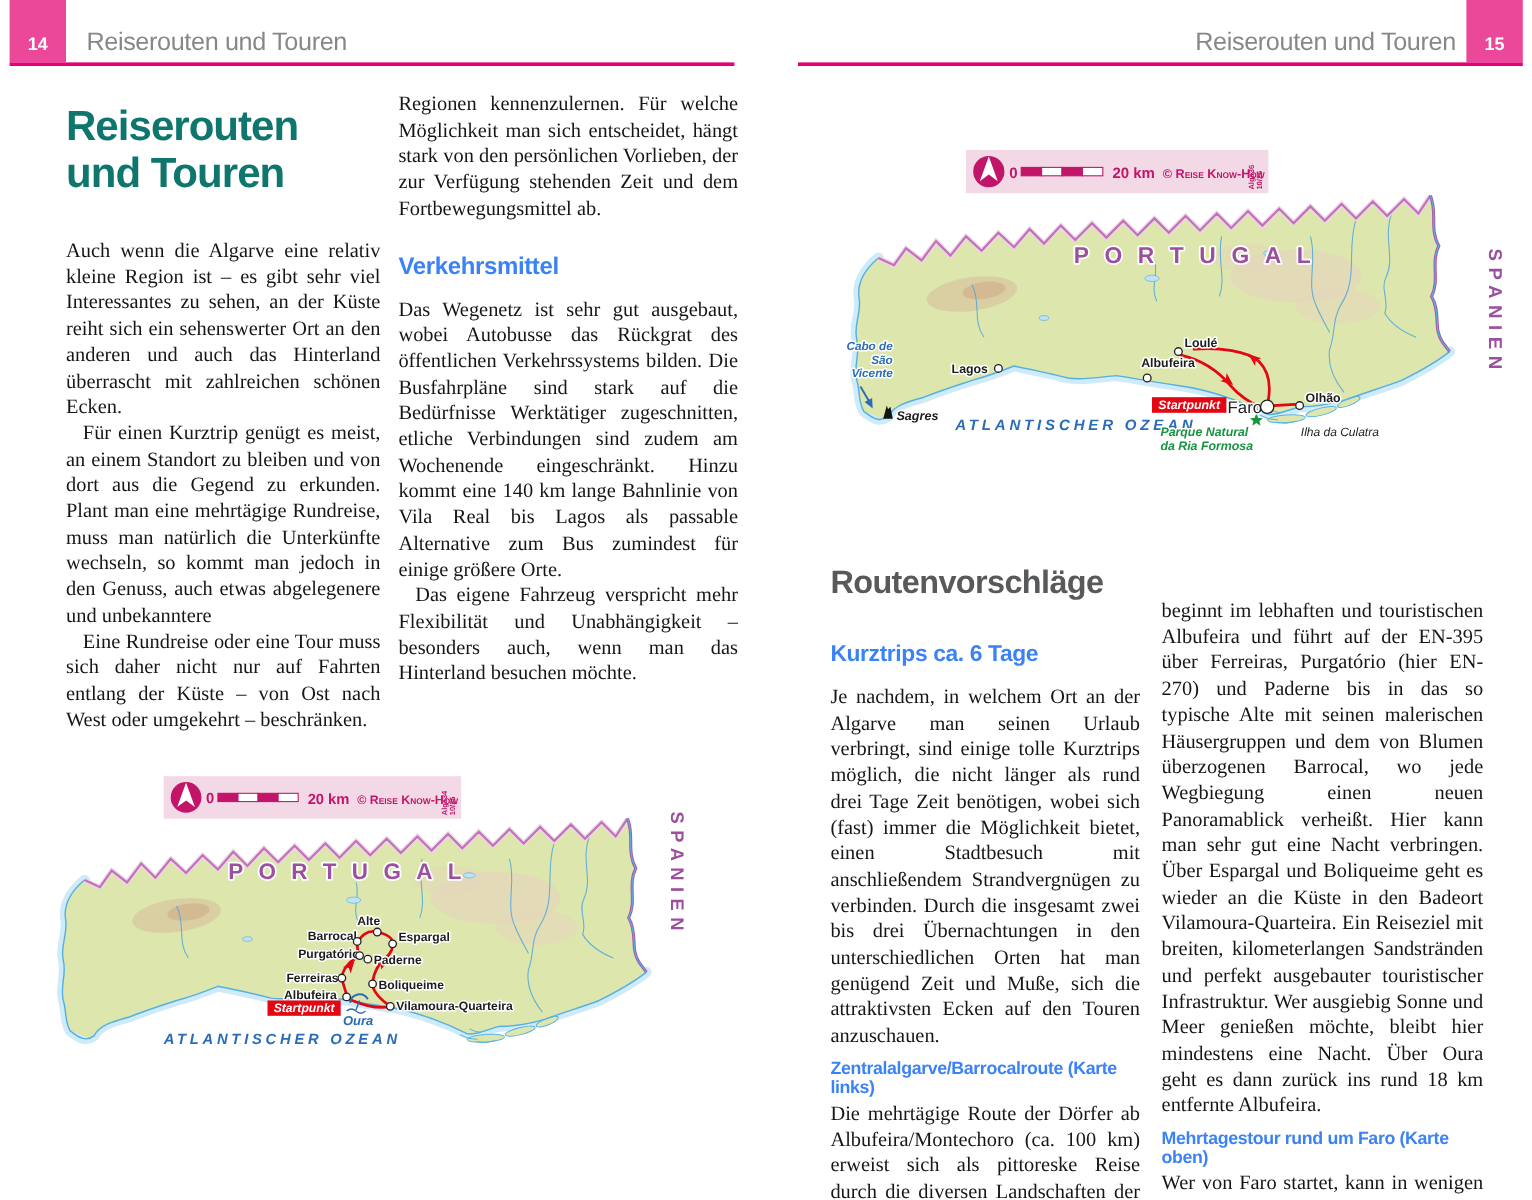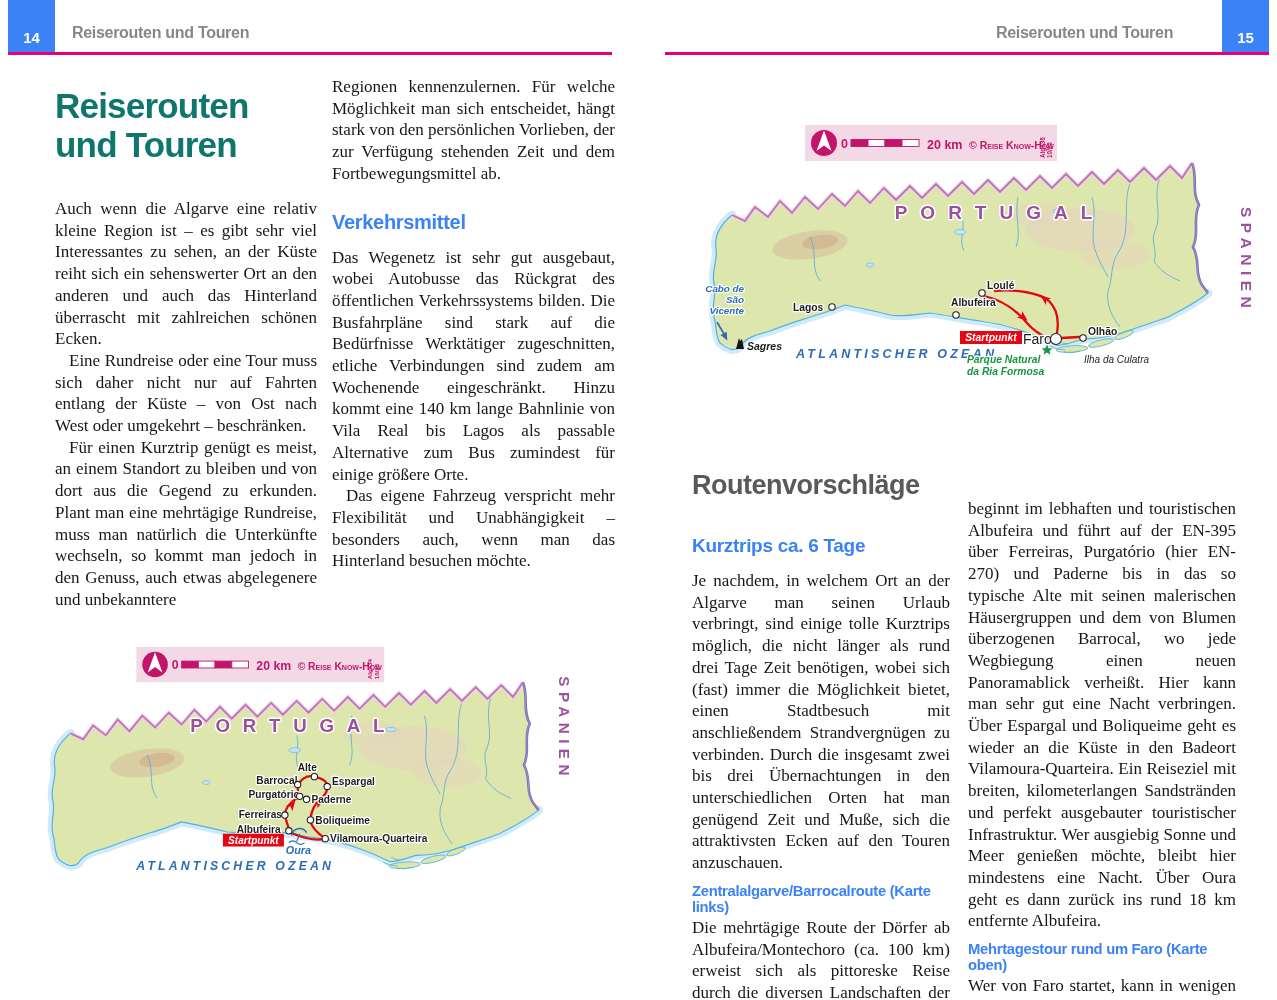--- a/index.html
+++ b/index.html
@@ -3,26 +3,26 @@
 <meta charset="utf-8">
 <style>
   html,body{margin:0;padding:0}
   body{
     width:1277px;height:1000px;position:relative;background:#ffffff;
     font-family:"Liberation Sans",sans-serif;overflow:hidden;
   }
   .abs{position:absolute}
   
   .pagenum-block{
-    position:absolute;top:0;width:47px;height:52px;background:#3b82f6;
+    position:absolute;top:0;width:47px;height:52px;background:#ec4899;
     color:#fff;font-weight:bold;font-size:15px;
     display:flex;align-items:flex-end;justify-content:center;padding-bottom:6px;box-sizing:border-box;
   }
   .runhead{
-    position:absolute;top:24px;font-size:16px;font-weight:bold;color:#85878a;letter-spacing:-0.3px;
+    position:absolute;top:24px;font-size:21px;font-weight:normal;color:#85878a;letter-spacing:-0.3px;
   }
   .hdr-rule{position:absolute;top:52px;height:2.5px;background:#e5007d}
   
   .serif{
     font-family:Liberation Serif, serif;font-size:17px;line-height:21.7px;
     text-align:justify;color:#161616;
   }
   .serif p{margin:0}
   .serif p.indent{text-indent:14px}
   .h1title{
@@ -53,22 +53,22 @@
 <div class="runhead" style="left:996px">Reiserouten und Touren</div>
 <div class="hdr-rule" style="left:665px;width:604px"></div>
 
 <div class="abs h1title" style="left:55px;top:86px">
   <div>Reiserouten</div>
   <div>und Touren</div>
 </div>
 
 <div class="abs serif" style="left:55px;top:198px;width:262px">
   <p>Auch wenn die Algarve eine relativ kleine Region ist – es gibt sehr viel Interessantes zu sehen, an der Küste reiht sich ein sehenswerter Ort an den anderen und auch das Hinterland überrascht mit zahlreichen schönen Ecken.</p>
+  <p class="indent">Für einen Kurztrip genügt es meist, an einem Standort zu bleiben und von dort aus die Gegend zu erkunden. Plant man eine mehrtägige Rundreise, muss man natürlich die Unterkünfte wechseln, so kommt man jedoch in den Genuss, auch etwas abgelegenere und unbekanntere</p>
   <p class="indent">Eine Rundreise oder eine Tour muss sich daher nicht nur auf Fahrten entlang der Küste – von Ost nach West oder umgekehrt – beschränken.</p>
-  <p class="indent">Für einen Kurztrip genügt es meist, an einem Standort zu bleiben und von dort aus die Gegend zu erkunden. Plant man eine mehrtägige Rundreise, muss man natürlich die Unterkünfte wechseln, so kommt man jedoch in den Genuss, auch etwas abgelegenere und unbekanntere</p>
 </div>
 
 <div class="abs" style="left:332px;top:76px;width:283px">
   <div class="serif">
     <p>Regionen kennenzulernen. Für welche Möglichkeit man sich entscheidet, hängt stark von den persönlichen Vorlieben, der zur Verfügung stehenden Zeit und dem Fortbewegungsmittel ab.</p>
   </div>
   <div class="hblue verk" style="margin:26px 0 13px 0">Verkehrsmittel</div>
   <div class="serif">
     <p>Das Wegenetz ist sehr gut ausgebaut, wobei Autobusse das Rückgrat des öffentlichen Verkehrssystems bilden. Die Busfahrpläne sind stark auf die Bedürfnisse Werktätiger zugeschnitten, etliche Verbindungen sind zudem am Wochenende eingeschränkt. Hinzu kommt eine 140 km lange Bahnlinie von Vila Real bis Lagos als passable Alternative zum Bus zumindest für einige größere Orte.</p>
     <p class="indent">Das eigene Fahrzeug verspricht mehr Flexibilität und Unabhängigkeit – besonders auch, wenn man das Hinterland besuchen möchte.</p>

